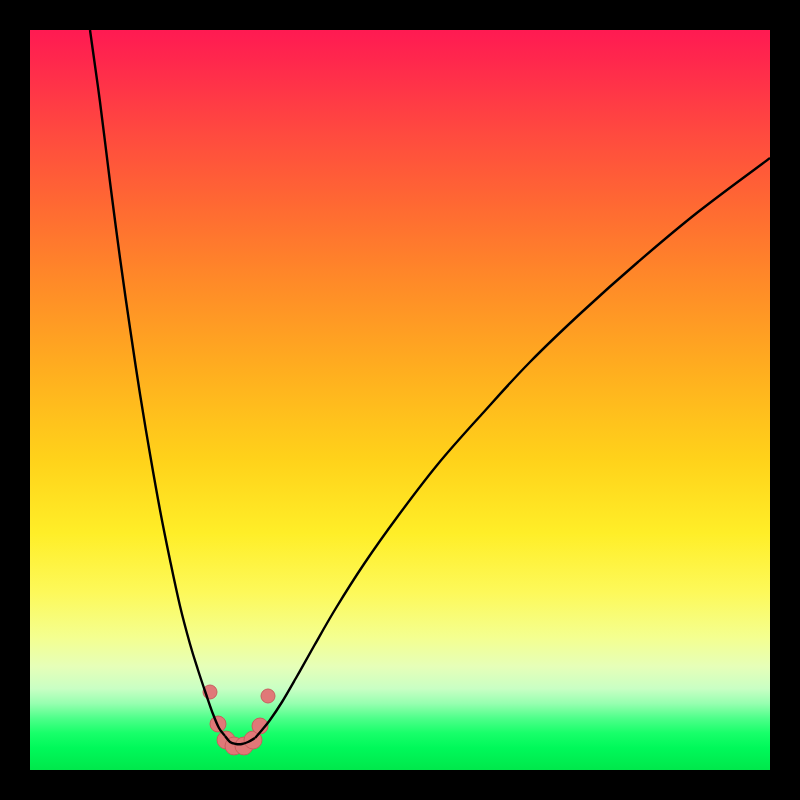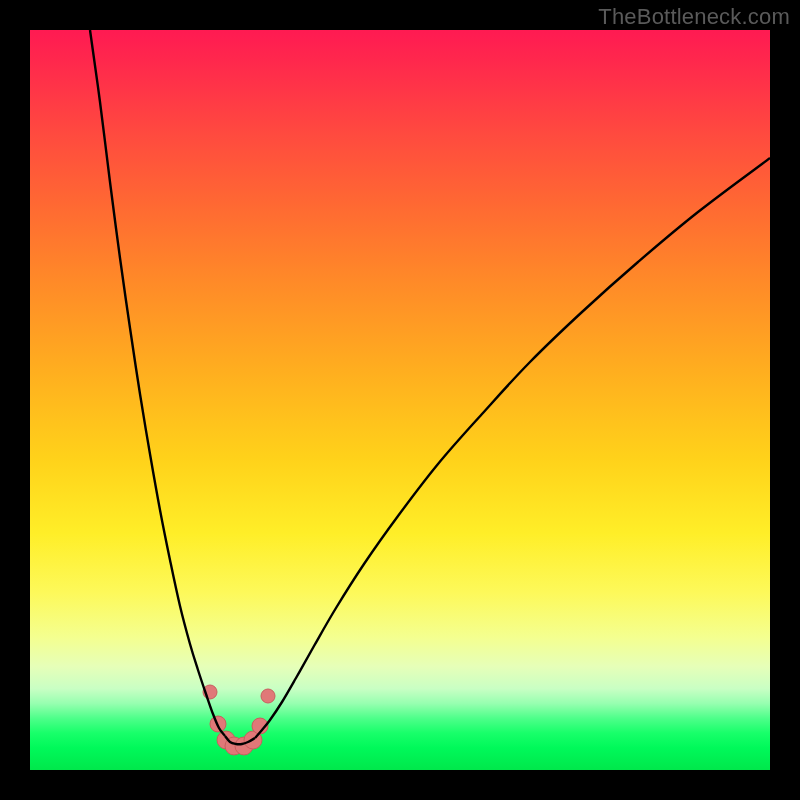--- a/index.html
+++ b/index.html
@@ -78,14 +78,13 @@
           <circle cx="214" cy="716" r="9" fill="#e07878" stroke="#c95e5e" stroke-width="1"></circle>
           <circle cx="223" cy="710" r="9" fill="#e07878" stroke="#c95e5e" stroke-width="1"></circle>
           <circle cx="230" cy="696" r="8" fill="#e07878" stroke="#c95e5e" stroke-width="1"></circle>
           <circle cx="238" cy="666" r="7" fill="#e07878" stroke="#c95e5e" stroke-width="1"></circle>
         </g>
       <path id="left-arm-path" fill="none" stroke="#000" stroke-width="2.4" d="M 60 0 C 61.8 12.959999999999999, 66.4 44.64, 70 72 C 73.6 99.36, 76.4 123.92, 80 152 C 83.6 180.07999999999998, 86.4 201.72, 90 228 C 93.6 254.28, 96.4 273.52, 100 298 C 103.6 322.48, 106.4 341.32, 110 364 C 113.6 386.68, 116.4 403.12, 120 424 C 123.6 444.88, 126.4 460.92, 130 480 C 133.6 499.08, 136.4 512.72, 140 530 C 143.6 547.28, 146.4 560.88, 150 576 C 153.6 591.12, 156.76 602.48, 160 614 C 163.24 625.52, 165.12 631, 168 640 C 170.88 649, 173.3 656.08, 176 664 C 178.7 671.92, 180.66 677.88, 183 684 C 185.34 690.12, 186.84 694.04, 189 698 C 191.16 701.96, 193.92 704.56, 195 706"></path>
       <path id="valley-path" fill="none" stroke="#000" stroke-width="2.4" d="M 195 706 C 195.9 707.08, 198.02 710.56, 200 712 C 201.98 713.44, 203.84 713.64, 206 714 C 208.16 714.36, 209.84 714.36, 212 714 C 214.16 713.64, 215.66 713.08, 218 712 C 220.34 710.92, 223.74 708.72, 225 708"></path>
       <path id="right-arm-path" fill="none" stroke="#000" stroke-width="2.4" d="M 225 708 C 226.26 706.56, 229.3 703.24, 232 700 C 234.7 696.76, 236.4 695.04, 240 690 C 243.6 684.96, 247.32 679.56, 252 672 C 256.68 664.44, 260.24 658.08, 266 648 C 271.76 637.92, 276.8 628.6, 284 616 C 291.2 603.4, 297 592.76, 306 578 C 315 563.24, 322.84 550.56, 334 534 C 345.16 517.44, 354.68 504, 368 486 C 381.32 468, 392.88 452.36, 408 434 C 423.12 415.64, 435.44 402.36, 452 384 C 468.56 365.64, 482 350.36, 500 332 C 518 313.64, 532.56 300, 552 282 C 571.44 264, 587.12 250, 608 232 C 628.88 214, 644.24 200.72, 668 182 C 691.76 163.28, 727.04 137.72, 740 128"></path>
     </svg>
   </div>
-  <div class="watermark">TheBottleneck.com</div>
 </div>
 
 </body></html>

